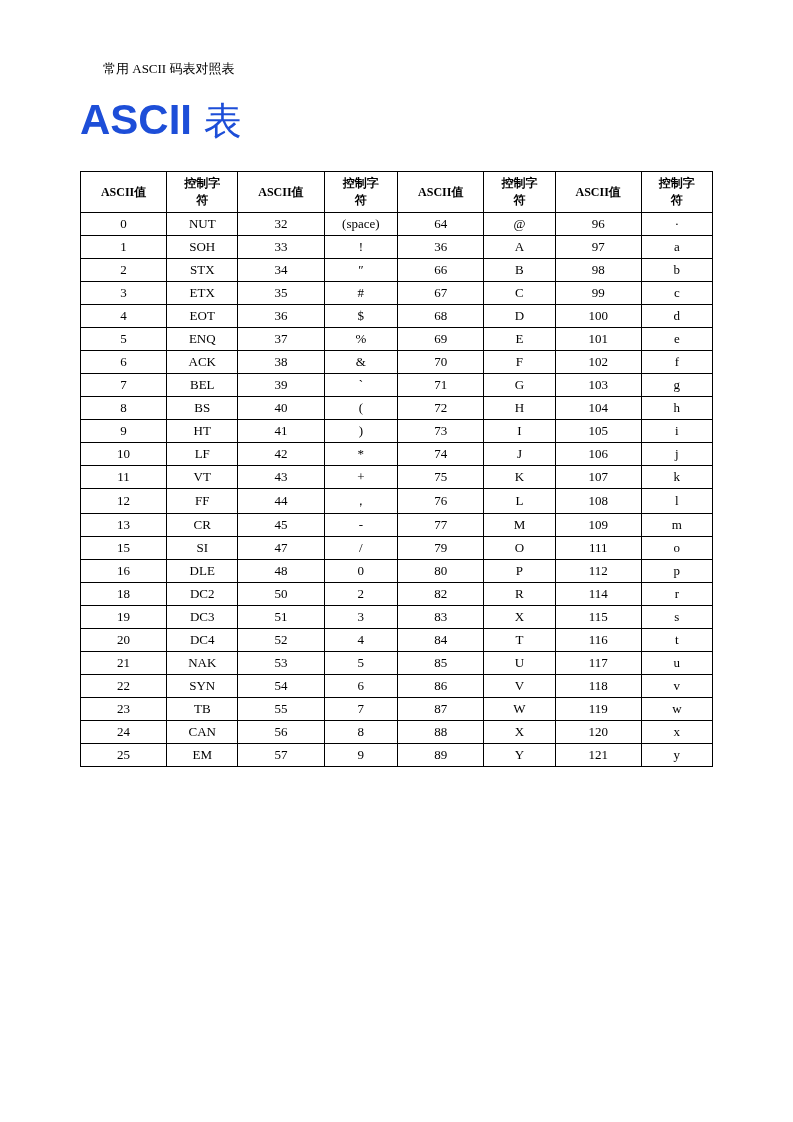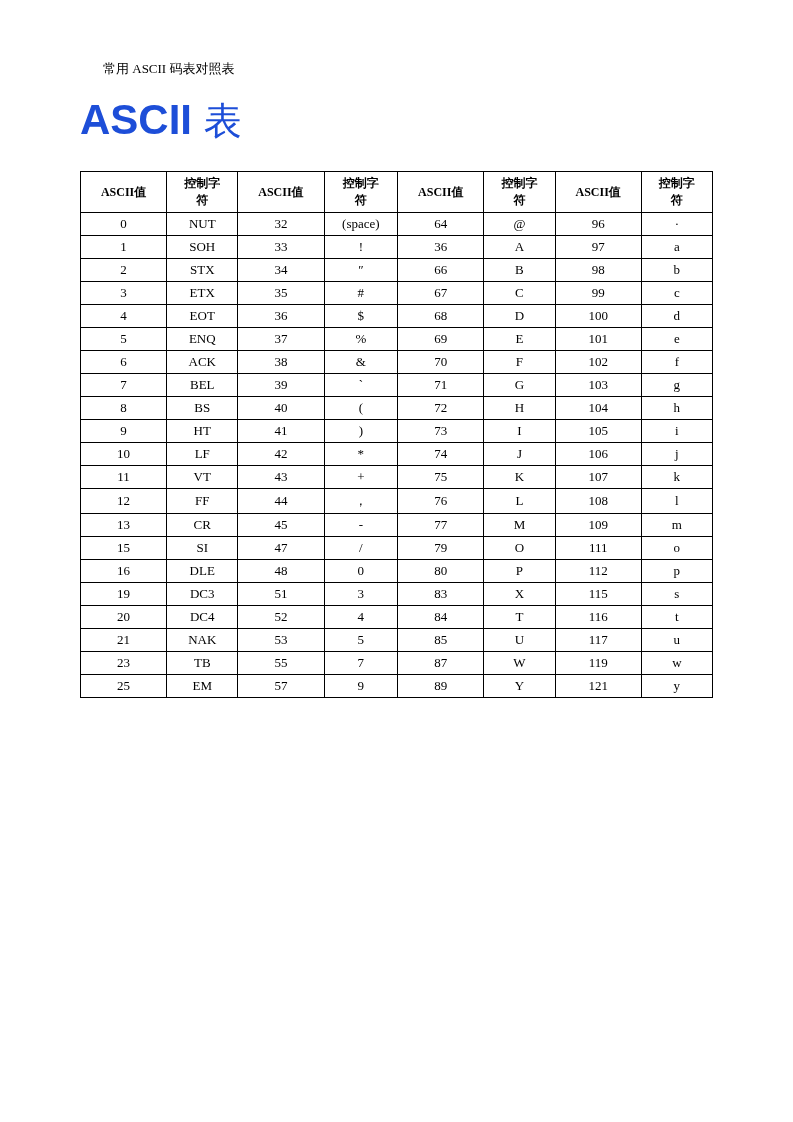--- a/index.html
+++ b/index.html
@@ -226,20 +226,30 @@
         <td>16</td>
         <td>DLE</td>
         <td>48</td>
         <td>0</td>
         <td>80</td>
         <td>P</td>
         <td>112</td>
         <td>p</td>
       </tr>
       <tr>
+        <td>18</td>
+        <td>DC2</td>
+        <td>50</td>
+        <td>2</td>
+        <td>82</td>
+        <td>R</td>
+        <td>114</td>
+        <td>r</td>
+      </tr>
+      <tr>
         <td>19</td>
         <td>DC3</td>
         <td>51</td>
         <td>3</td>
         <td>83</td>
         <td>X</td>
         <td>115</td>
         <td>s</td>
       </tr>
       <tr>
@@ -256,30 +266,50 @@
         <td>21</td>
         <td>NAK</td>
         <td>53</td>
         <td>5</td>
         <td>85</td>
         <td>U</td>
         <td>117</td>
         <td>u</td>
       </tr>
       <tr>
+        <td>22</td>
+        <td>SYN</td>
+        <td>54</td>
+        <td>6</td>
+        <td>86</td>
+        <td>V</td>
+        <td>118</td>
+        <td>v</td>
+      </tr>
+      <tr>
         <td>23</td>
         <td>TB</td>
         <td>55</td>
         <td>7</td>
         <td>87</td>
         <td>W</td>
         <td>119</td>
         <td>w</td>
       </tr>
       <tr>
+        <td>24</td>
+        <td>CAN</td>
+        <td>56</td>
+        <td>8</td>
+        <td>88</td>
+        <td>X</td>
+        <td>120</td>
+        <td>x</td>
+      </tr>
+      <tr>
         <td>25</td>
         <td>EM</td>
         <td>57</td>
         <td>9</td>
         <td>89</td>
         <td>Y</td>
         <td>121</td>
         <td>y</td>
       </tr>
     </tbody>

